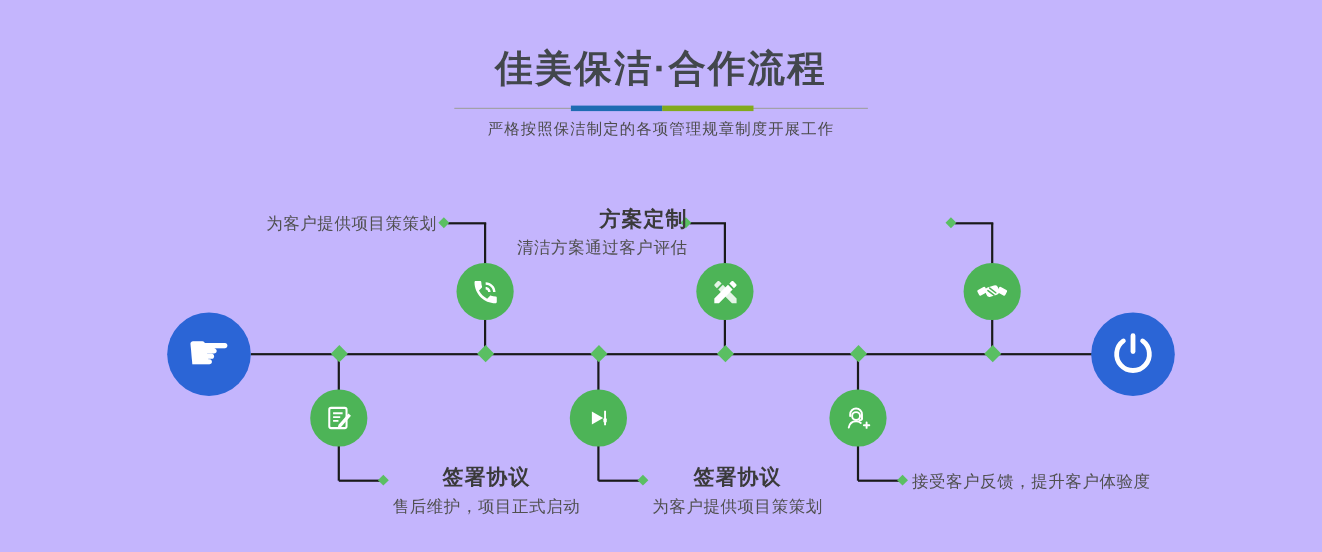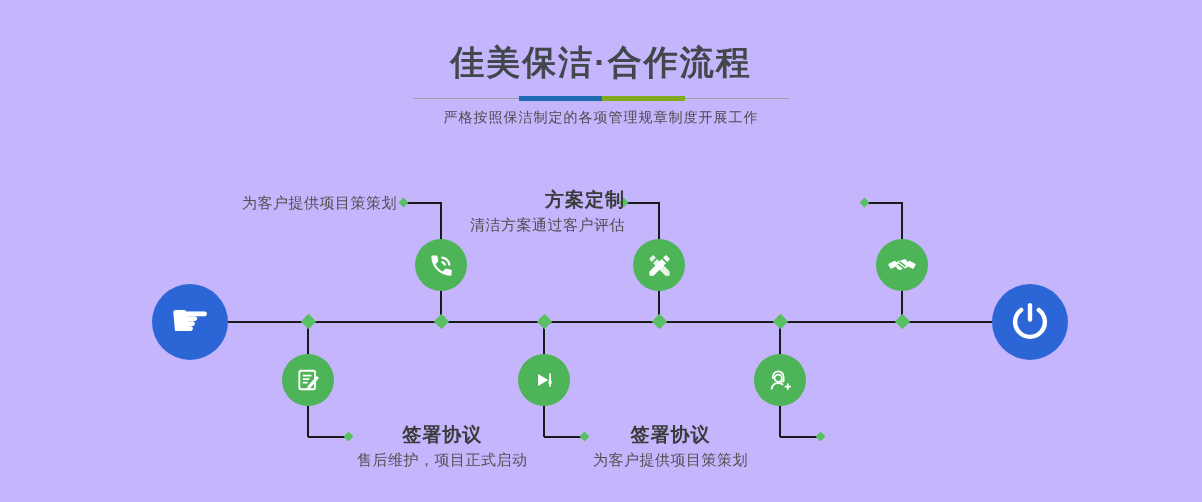--- a/index.html
+++ b/index.html
@@ -182,15 +182,16 @@
 
   <div class="label-bottom lb1">
     <div class="step-title">签署协议</div>
     <div class="step-desc">售后维护，项目正式启动</div>
   </div>
   <div class="label-bottom lb2">
     <div class="step-title">签署协议</div>
     <div class="step-desc">为客户提供项目策策划</div>
   </div>
   <div class="label-bottom lb3">
+    <div class="step-desc">接受客户反馈，提升客户体验度</div>
   </div>
 
 </div>
 
 </body></html>

